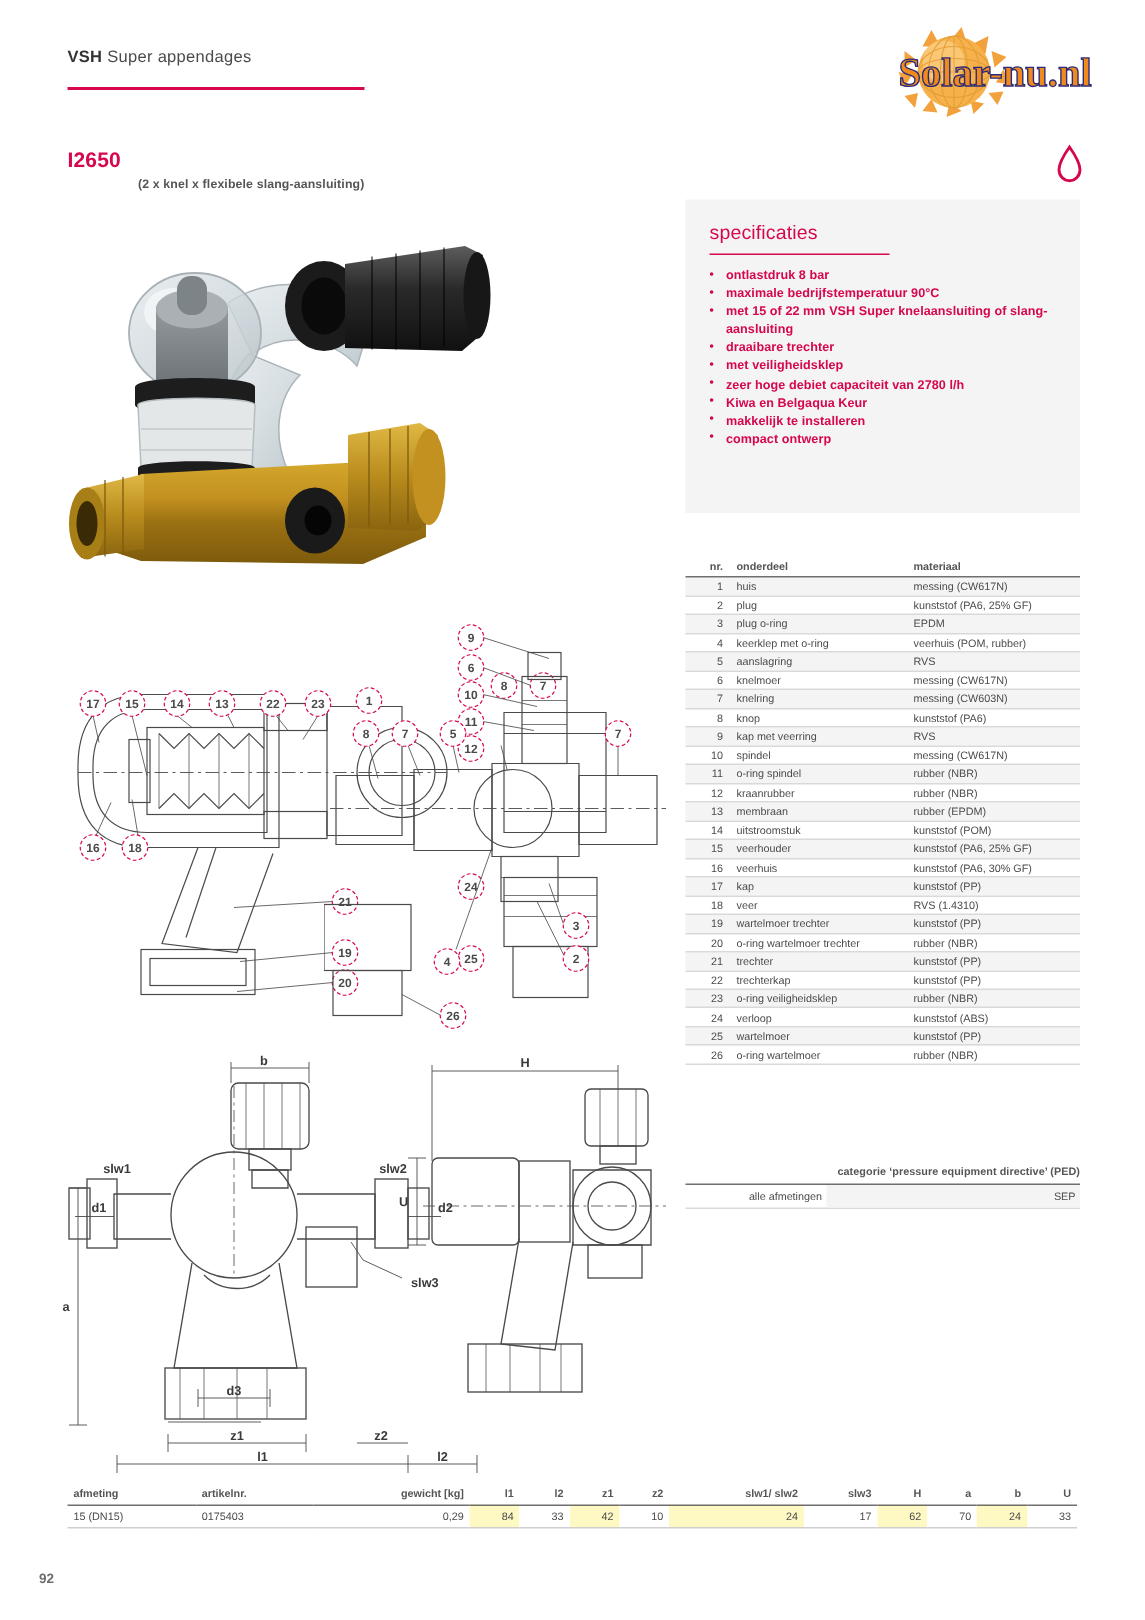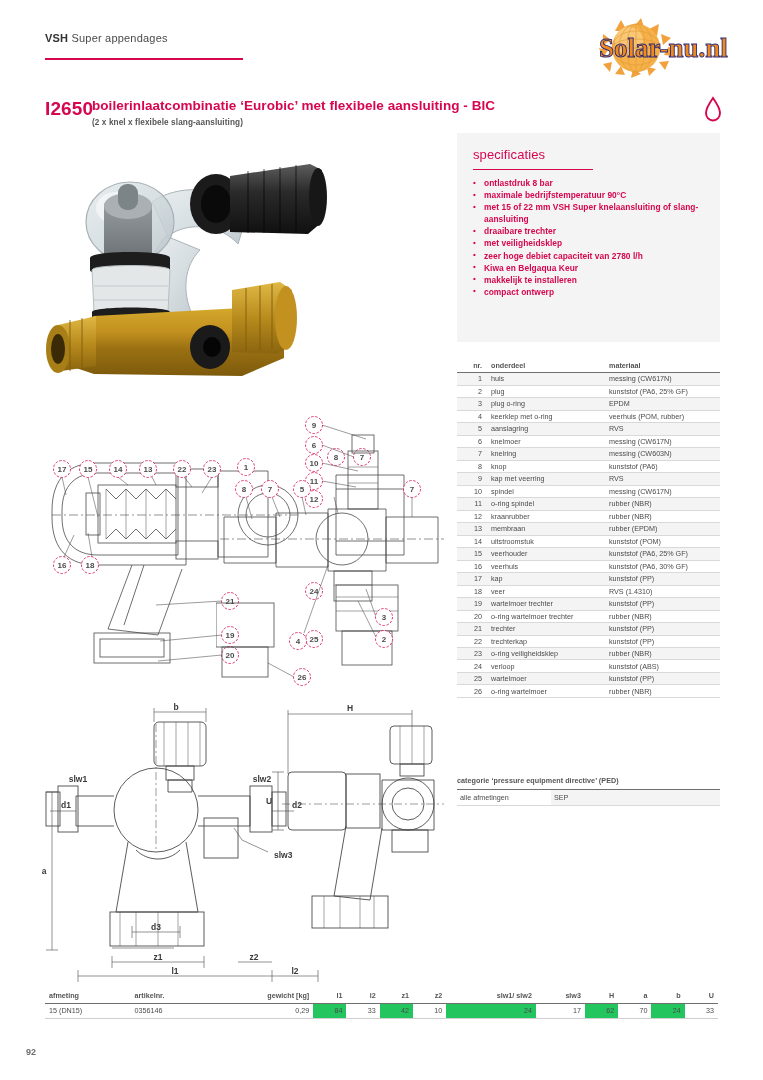--- a/index.html
+++ b/index.html
@@ -46,21 +46,21 @@
     width: 163px;
     height: 62px;
   }
   .logo svg { display: block; }
 
   
   .p-code {
     position: absolute;
     left: 45px;
     top: 98px;
-    font-size: 19px;
+    font-size: 14px;
     font-weight: bold;
     color: #d6064f;
     letter-spacing: .1px;
   }
   .p-name {
     position: absolute;
     left: 92px;
     top: 98px;
     font-size: 13.5px;
     font-weight: bold;
@@ -140,21 +140,21 @@
     position: absolute;
     left: 0;
     top: -0.5px;
     font-size: 8px;
   }
 
   
   .parts {
     position: absolute;
     left: 457px;
-    top: 360px;
+    top: 372px;
     width: 263px;
     border-collapse: collapse;
   }
   .parts th, .parts td {
     font-size: 7.2px;
     padding: 2.15px 3px;
     text-align: left;
     color: #4b4b4b;
     line-height: 1;
   }
@@ -169,20 +169,21 @@
   .parts .c-nr { width: 22px; text-align: right; padding-right: 6px; }
   .parts .c-on { width: 112px; margin-left: 10px; }
   .parts thead .c-nr { text-align: right; }
 
   
   .ped {
     position: absolute;
     left: 457px;
     top: 776px;
     width: 263px;
+    text-align: right;
   }
   .ped-h {
     font-size: 7.2px;
     font-weight: bold;
     color: #555;
     padding-bottom: 3.5px;
     border-bottom: 1.3px solid #6f6f6f;
     letter-spacing: .05px;
   }
   .ped-row {
@@ -236,21 +237,21 @@
   }
   .dims thead th {
     font-weight: bold;
     color: #555;
     border-bottom: 1.3px solid #6f6f6f;
     text-align: right;
   }
   .dims thead th.lft { text-align: left; }
   .dims tbody td { text-align: right; border-bottom: .7px solid #cfcfcf; }
   .dims tbody td.lft { text-align: left; }
-  .dims tbody td.shade { background: #22c55e; }
+  .dims tbody td.shade { background: #fef9c3; }
 
   
   .pageno {
     position: absolute;
     left: 26px;
     top: 1047px;
     font-size: 9px;
     font-weight: bold;
     color: #6d6d6d;
   }
@@ -291,21 +292,20 @@
           <ellipse cx="71" cy="30" rx="17" ry="24"></ellipse>
           <line x1="47" y1="30" x2="95" y2="30"></line>
           <line x1="71" y1="6" x2="71" y2="54"></line>
         </g>
       </g>
       <text x="34" y="39" font-family="'Liberation Serif',serif" font-size="27" font-weight="bold" fill="#f08a1c" stroke="#2a2a7a" stroke-width="0.9">Solar-nu.nl</text>
     </svg>
   </div>
 
   <div class="p-code">I2650</div>
-  <div class="p-name">boilerinlaatcombinatie ‘Eurobic’ met flexibele aansluiting - BIC</div>
   <div class="p-sub">(2 x knel x flexibele slang-aansluiting)</div>
 
   <div class="droplet">
     <svg width="22" height="28" viewBox="0 0 22 28">
       <path d="M11 3 C11 3, 4 13, 4 18 C4 22.4, 7.1 25.5, 11 25.5 C14.9 25.5, 18 22.4, 18 18 C18 13, 11 3, 11 3 Z" fill="none" stroke="#d6064f" stroke-width="1.9"></path>
     </svg>
   </div>
 
   <div class="photo">
     <svg width="336" height="248" viewBox="0 0 336 248">
@@ -815,21 +815,21 @@
         <th>slw3</th>
         <th>H</th>
         <th>a</th>
         <th>b</th>
         <th>U</th>
       </tr>
     </thead>
     <tbody>
         <tr>
           <td class="lft">15 (DN15)</td>
-          <td class="lft">0356146</td>
+          <td class="lft">0175403</td>
           <td>0,29</td>
           <td class=" shade">84</td>
           <td>33</td>
           <td class=" shade">42</td>
           <td>10</td>
           <td class=" shade">24</td>
           <td>17</td>
           <td class=" shade">62</td>
           <td>70</td>
           <td class=" shade">24</td>

